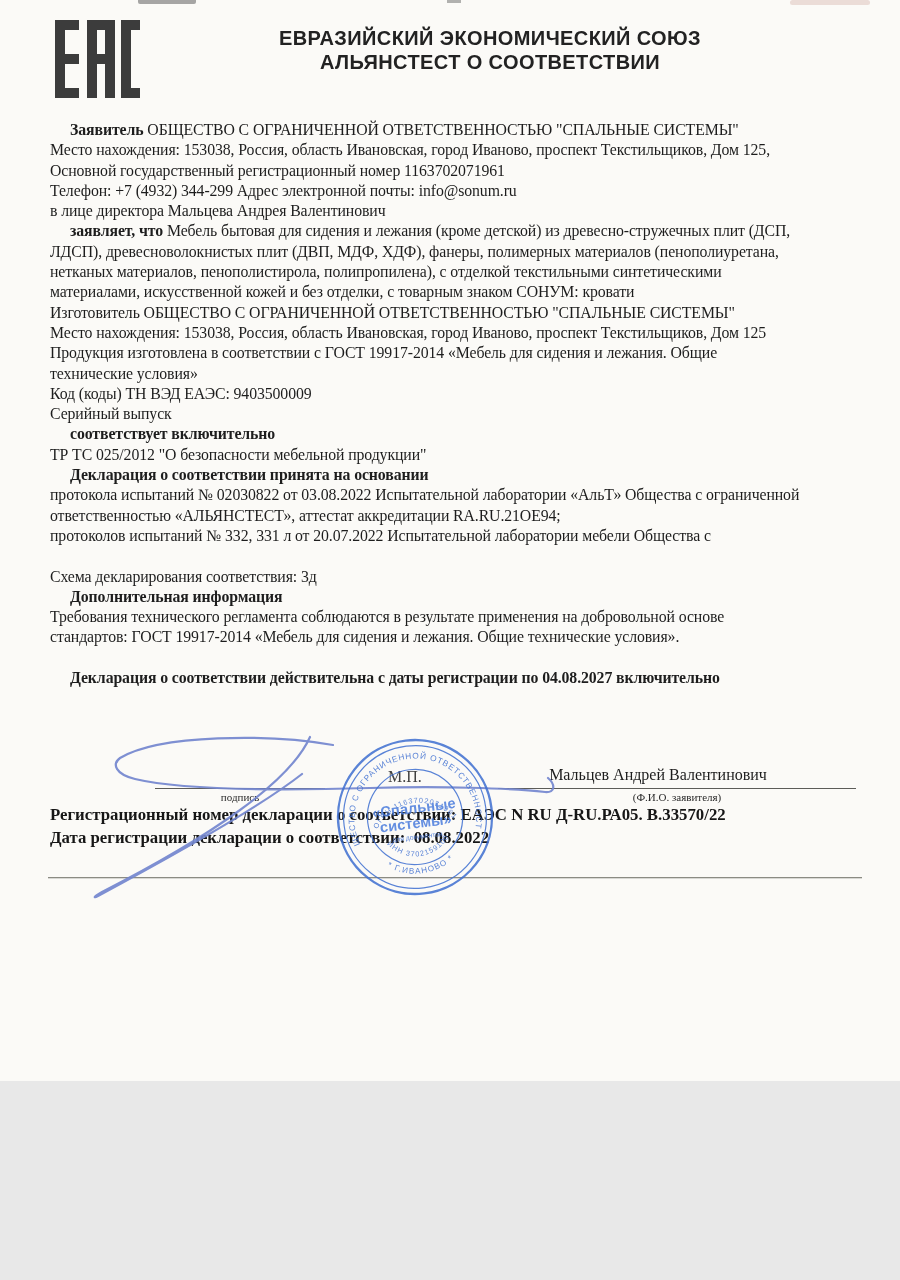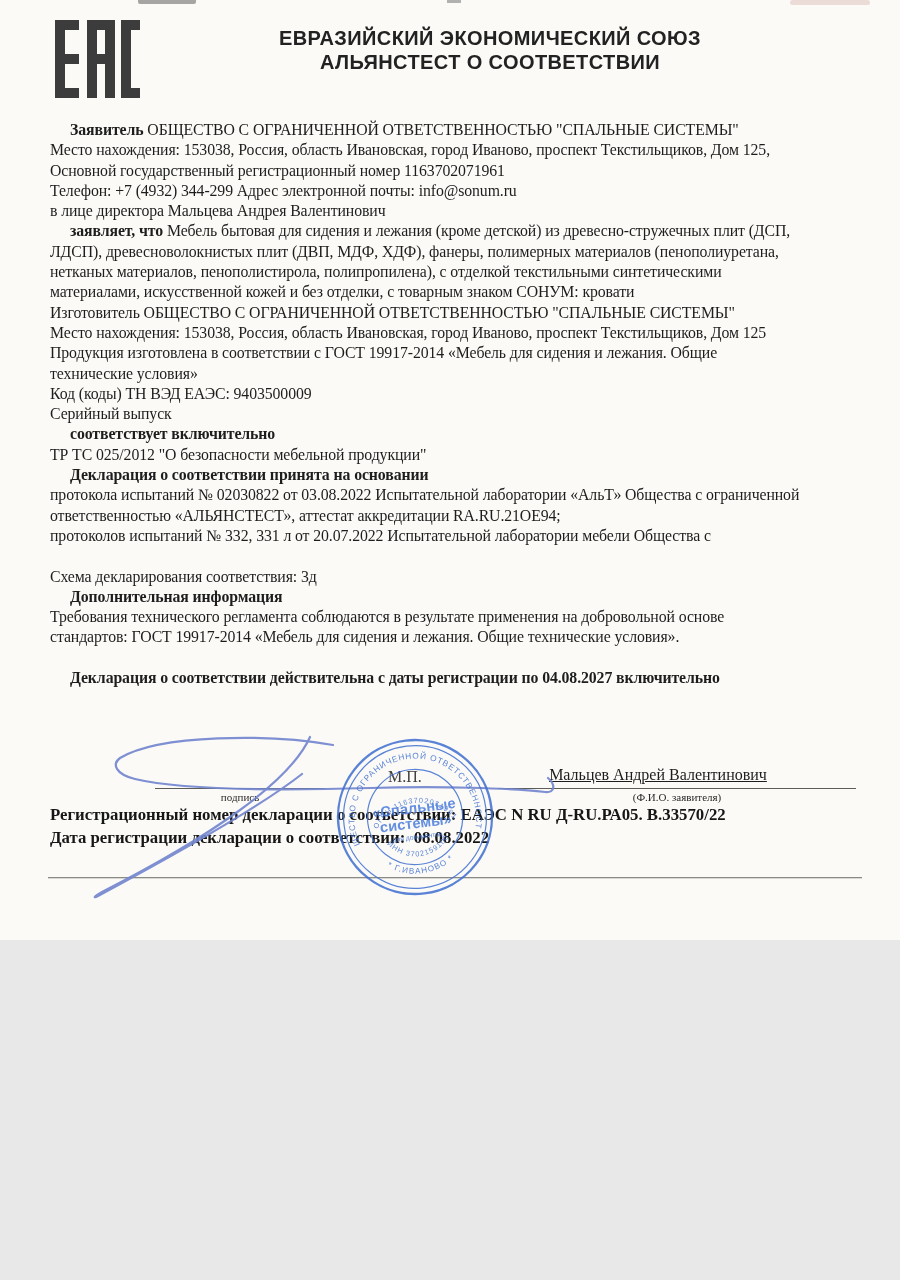--- a/index.html
+++ b/index.html
@@ -1,18 +1,18 @@
 <!DOCTYPE html>
 <html><head>
 <meta charset="utf-8">
 <style>
   html,body{margin:0;padding:0;}
   body{width:900px;height:1280px;background:#e8e8e8;}
   .page{
-    position:relative;width:900px;height:940px;overflow:hidden;
+    position:relative;width:900px;height:1081px;overflow:hidden;
     background:#fbfaf7;
     font-family:"Liberation Serif", serif;
     color:#1d1d1d;
   }
   
   .artifact{position:absolute;}
   .a1{left:138px;top:0;width:58px;height:4px;background:#3f3f3f;opacity:.45;border-radius:0 0 2px 2px;}
   .a2{left:447px;top:0;width:14px;height:3px;background:#444;opacity:.4;}
   .a3{left:790px;top:0;width:80px;height:5px;background:#cfa49c;opacity:.35;border-radius:3px;}
 
@@ -30,21 +30,21 @@
   .line b{font-weight:bold;margin-left:20px;}
 
   
   .sig-line{position:absolute;border-top:1.6px solid #5c5c58;}
   .sig-line-left{left:155px;top:788px;width:170px;}
   .sig-line-right{left:498px;top:788px;width:358px;}
   .caption{position:absolute;font-size:11px;color:#2a2a2a;text-align:center;}
   .cap-sign{left:155px;top:791px;width:170px;}
   .cap-fio{left:498px;top:791px;width:358px;}
   .mp{position:absolute;left:388px;top:768px;font-size:16px;color:#404040;}
-  .declarant{position:absolute;left:488px;top:766px;width:340px;text-align:center;font-size:16px;text-decoration:underline;}
+  .declarant{position:absolute;left:488px;top:766px;width:340px;text-align:center;font-size:16px;}
   .regline{position:absolute;left:50px;font-weight:bold;font-size:16.8px;white-space:pre;color:#161616;}
   .reg1{top:805px;}
   .reg2{top:828px;}
   .bottom-rule{position:absolute;left:48px;top:877px;width:814px;border-top:1.6px solid #8b8b83;box-shadow:0 1px 0 rgba(60,60,55,.18);}
 
   .signature-svg{position:absolute;left:40px;top:722px;width:530px;height:190px;}
   .stamp-svg{position:absolute;left:334px;top:736px;width:162px;height:162px;opacity:.85;transform:rotate(-7deg);}
   .stamp-svg text{font-family:"Liberation Sans", sans-serif;}
 </style>
 </head>

